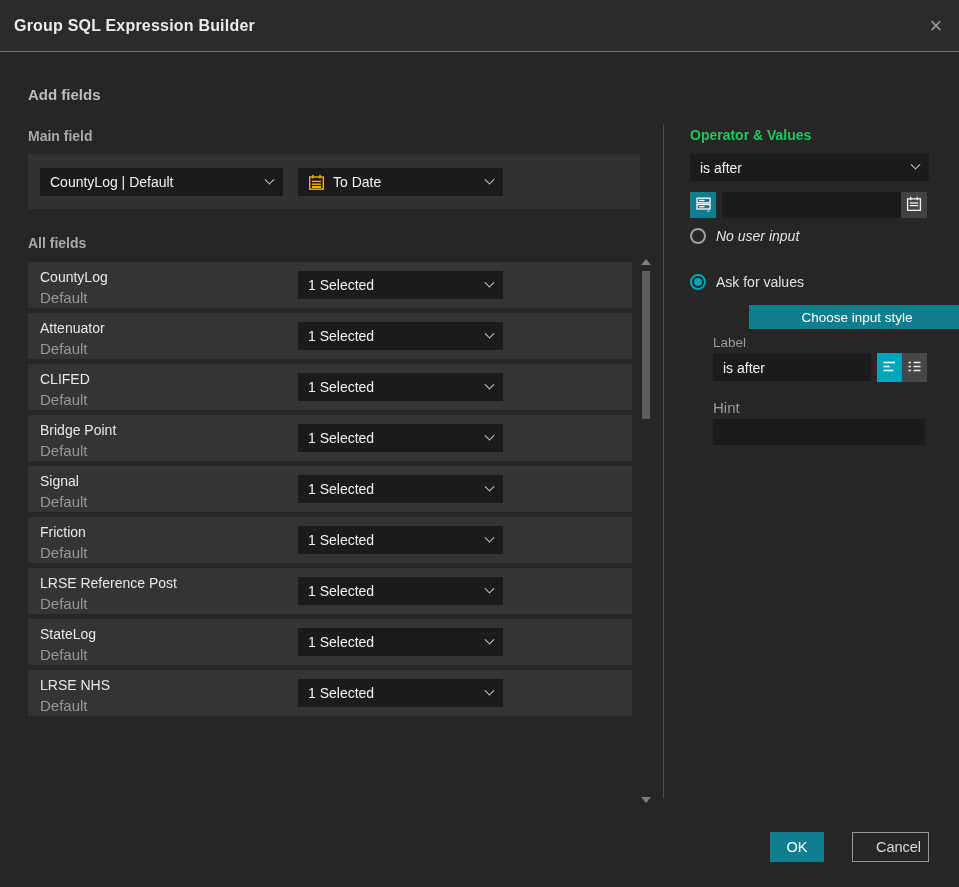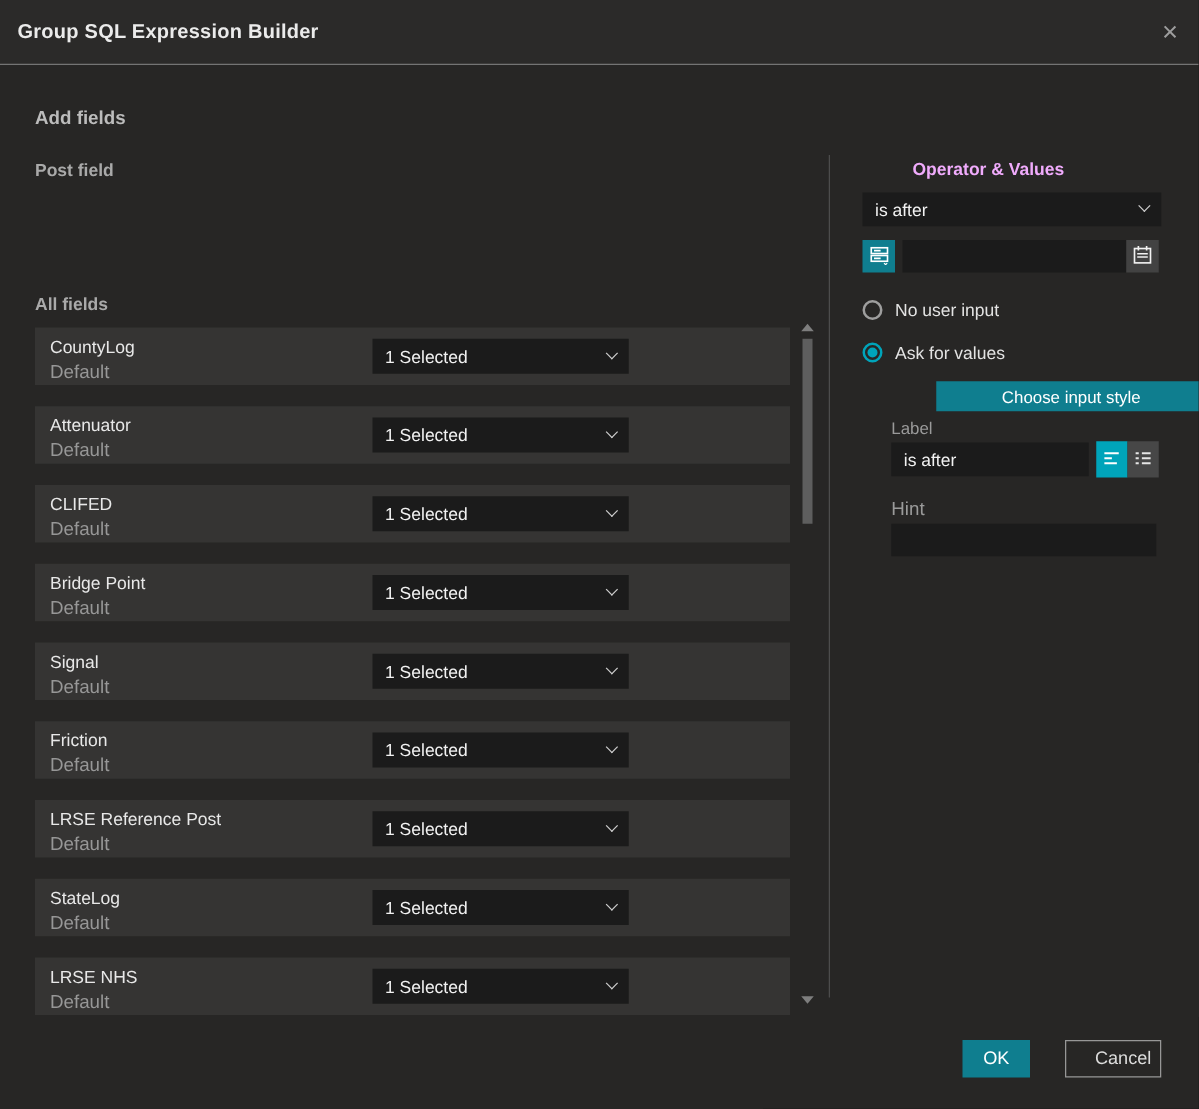--- a/index.html
+++ b/index.html
@@ -20,21 +20,21 @@
   }
   .close-btn {
     position:absolute; right:10px; top:13px; width:26px; height:26px;
     background:none; border:none; color:#9d9d9d; font-size:22px; line-height:24px;
     cursor:pointer; font-weight:300; font-family:"Liberation Sans",sans-serif;
   }
   
   .h-add    { position:absolute; left:28px; top:86px;  font-size:15px; font-weight:700; color:#bcbcbc; }
   .h-main   { position:absolute; left:28px; top:128px; font-size:14px; font-weight:700; color:#a9a9a9; }
   .h-all    { position:absolute; left:28px; top:235px; font-size:14px; font-weight:700; color:#a9a9a9; }
-  .h-op     { position:absolute; left:690px; top:127px; font-size:14px; font-weight:700; color:#f0abfc;margin-left:40px; }
+  .h-op     { position:absolute; left:690px; top:127px; font-size:14px; font-weight:700; color:#22c55e; }
   
   .select {
     background:#1b1b1b; color:#f2f2f2; height:28px;
     display:flex; align-items:center; padding:0 10px; font-size:14px;
     cursor:pointer; user-select:none;
   }
   .select .grow { flex:1 1 auto; white-space:nowrap; overflow:hidden; }
   .chev {
     width:7px; height:7px; flex:0 0 auto;
     border-right:1.6px solid #cfcfcf; border-bottom:1.6px solid #cfcfcf;
@@ -48,21 +48,21 @@
   .main-panel {
     position:absolute; left:28px; top:154px; width:612px; height:55px;
     background:#333231;
   }
   .main-panel .dd-field { position:absolute; left:12px;  top:14px; width:243px; }
   .main-panel .dd-type  { position:absolute; left:270px; top:14px; width:205px; }
   .cal-amber { margin-right:8px; flex:0 0 auto; display:flex; }
   
   .rows-host { position:absolute; left:28px; top:262px; width:604px; }
   .field-row {
-    position:relative; height:46px; margin-bottom:17px; background:#353433;padding-left:48px;
+    position:relative; height:46px; margin-bottom:5px; background:#353433;padding-left:48px;
   }
   .row-name { position:absolute; left:12px; top:7px;  font-size:14px; color:#e8e8e8; }
   .row-sub  { position:absolute; left:12px; top:27px; font-size:15px; color:#979797; }
   .row-select { position:absolute; left:270px; top:9px; width:205px;align-items:center; }
   
   .scrollbar { position:absolute; left:640px; top:257px; width:12px; height:548px; }
   .sb-arrow-up, .sb-arrow-down {
     position:absolute; left:1px; width:0; height:0;
     border-left:5px solid transparent; border-right:5px solid transparent;
   }
@@ -79,21 +79,21 @@
     display:flex; align-items:center; justify-content:center;
   }
   .val-input { position:absolute; left:722px; top:192px; width:179px; height:26px; }
   .val-cal-btn {
     position:absolute; left:901px; top:192px; width:26px; height:26px;
     background:#424242; border:none; cursor:pointer;
     display:flex; align-items:center; justify-content:center;
   }
   
   .radio-row { position:absolute; left:690px; display:flex; align-items:center; cursor:pointer; }
-  .radio-row.r1 { top:240px; }
+  .radio-row.r1 { top:228px;font-style:italic; }
   .radio-row.r2 { top:274px; }
   .radio-circle {
     width:16px; height:16px; border-radius:50%; border:2px solid #9e9e9e;
     margin-right:10px; flex:0 0 auto; position:relative; background:transparent;
   }
   .radio-row.checked .radio-circle { border-color:#00a4ba; }
   .radio-row.checked .radio-circle::after {
     content:""; position:absolute; left:2px; top:2px; width:8px; height:8px;
     border-radius:50%; background:#00a4ba;
   }
@@ -134,24 +134,44 @@
 <body>
 
 <div class="dialog">
 
   <div class="titlebar">
     <span class="title">Group SQL Expression Builder</span>
     <button class="close-btn">×</button>
   </div>
 
   <div class="h-add">Add fields</div>
-  <div class="h-main">Post field</div>
+  <div class="h-main">Main field</div>
   <div class="h-all">All fields</div>
   <div class="h-op">Operator &amp; Values</div>
 
+  <div class="main-panel">
+    <div class="select dd-field">
+      <span class="grow">CountyLog | Default</span>
+      <span class="chev"></span>
+    </div>
+    <div class="select dd-type">
+      <span class="cal-amber">
+        <svg width="17" height="17" viewBox="0 0 17 17" fill="none" stroke="#efb310" stroke-width="1.4">
+          <rect x="1.7" y="3" width="13.6" height="12.2"></rect>
+          <line x1="5" y1="0.8" x2="5" y2="4.6"></line>
+          <line x1="12" y1="0.8" x2="12" y2="4.6"></line>
+          <line x1="4" y1="7.4" x2="13" y2="7.4"></line>
+          <line x1="4" y1="10.2" x2="13" y2="10.2"></line>
+          <line x1="4" y1="13" x2="13" y2="13" stroke-width="2"></line>
+        </svg>
+      </span>
+      <span class="grow">To Date</span>
+      <span class="chev"></span>
+    </div>
+  </div>
 
   <div class="rows-host" id="rows-host">
       <div class="field-row">
         <div class="row-name">CountyLog</div>
         <div class="row-sub">Default</div>
         <div class="select row-select">
           <span class="grow">1 Selected</span>
           <span class="chev"></span>
         </div>
       </div>

